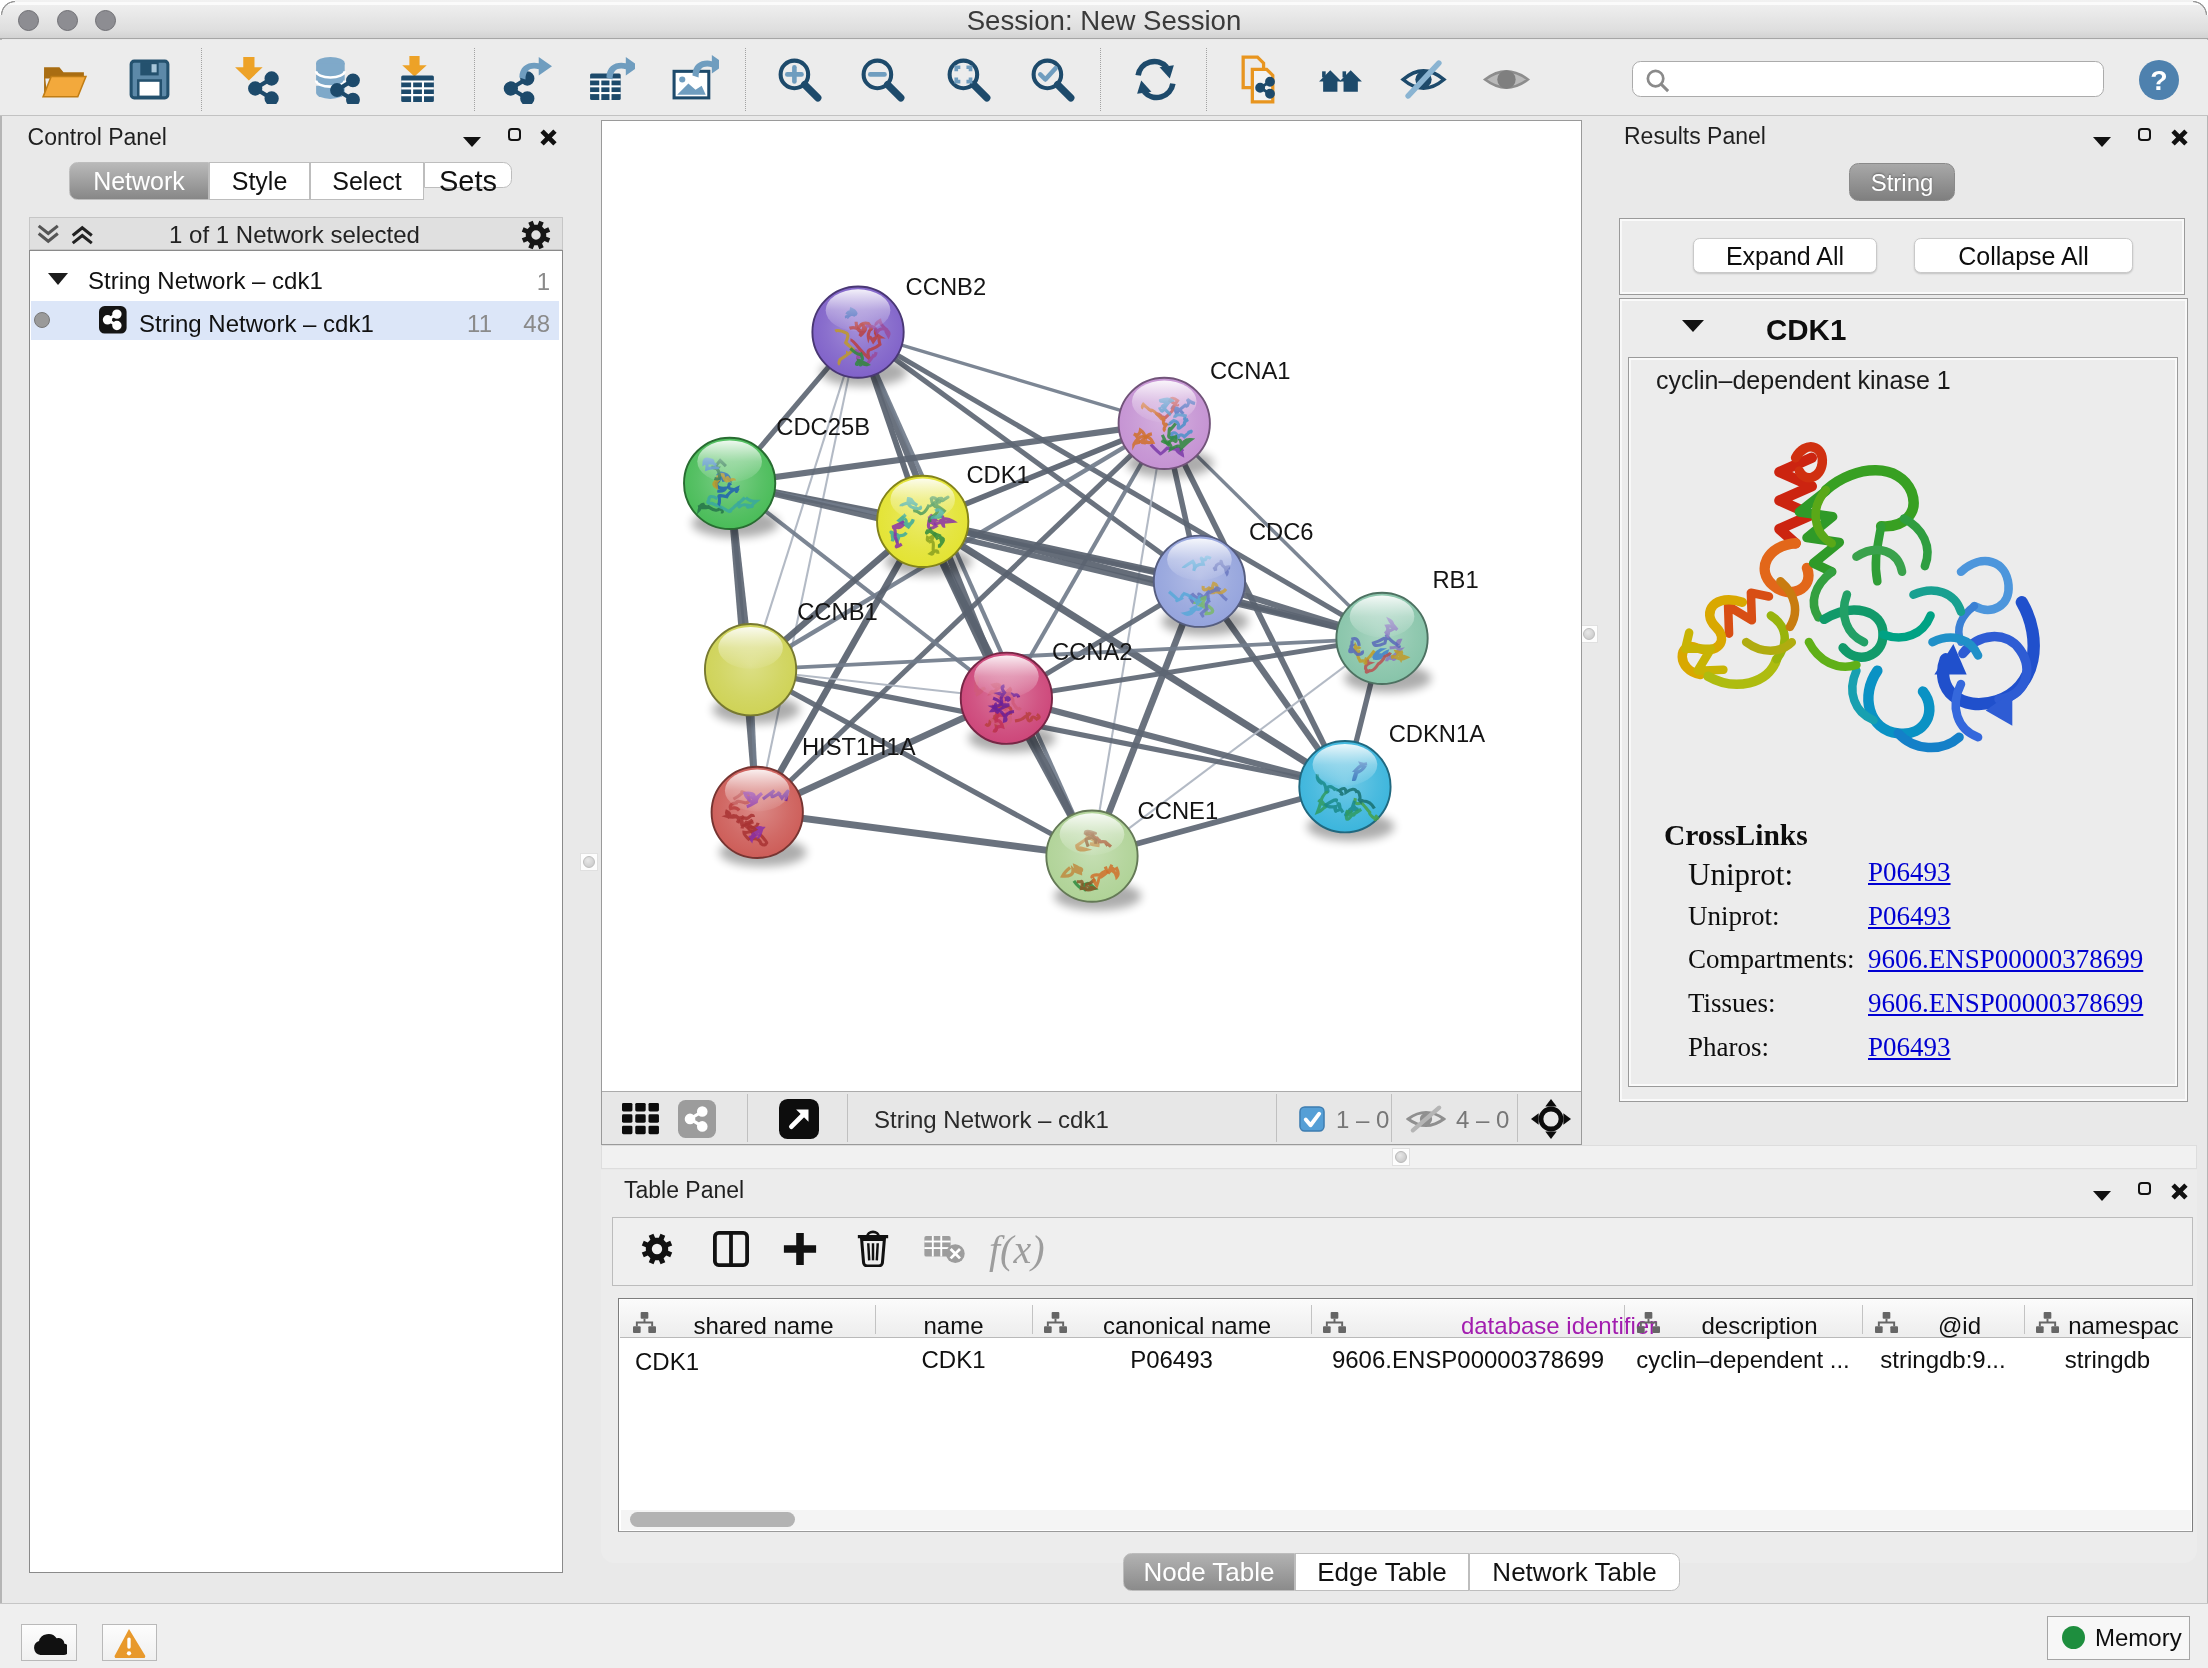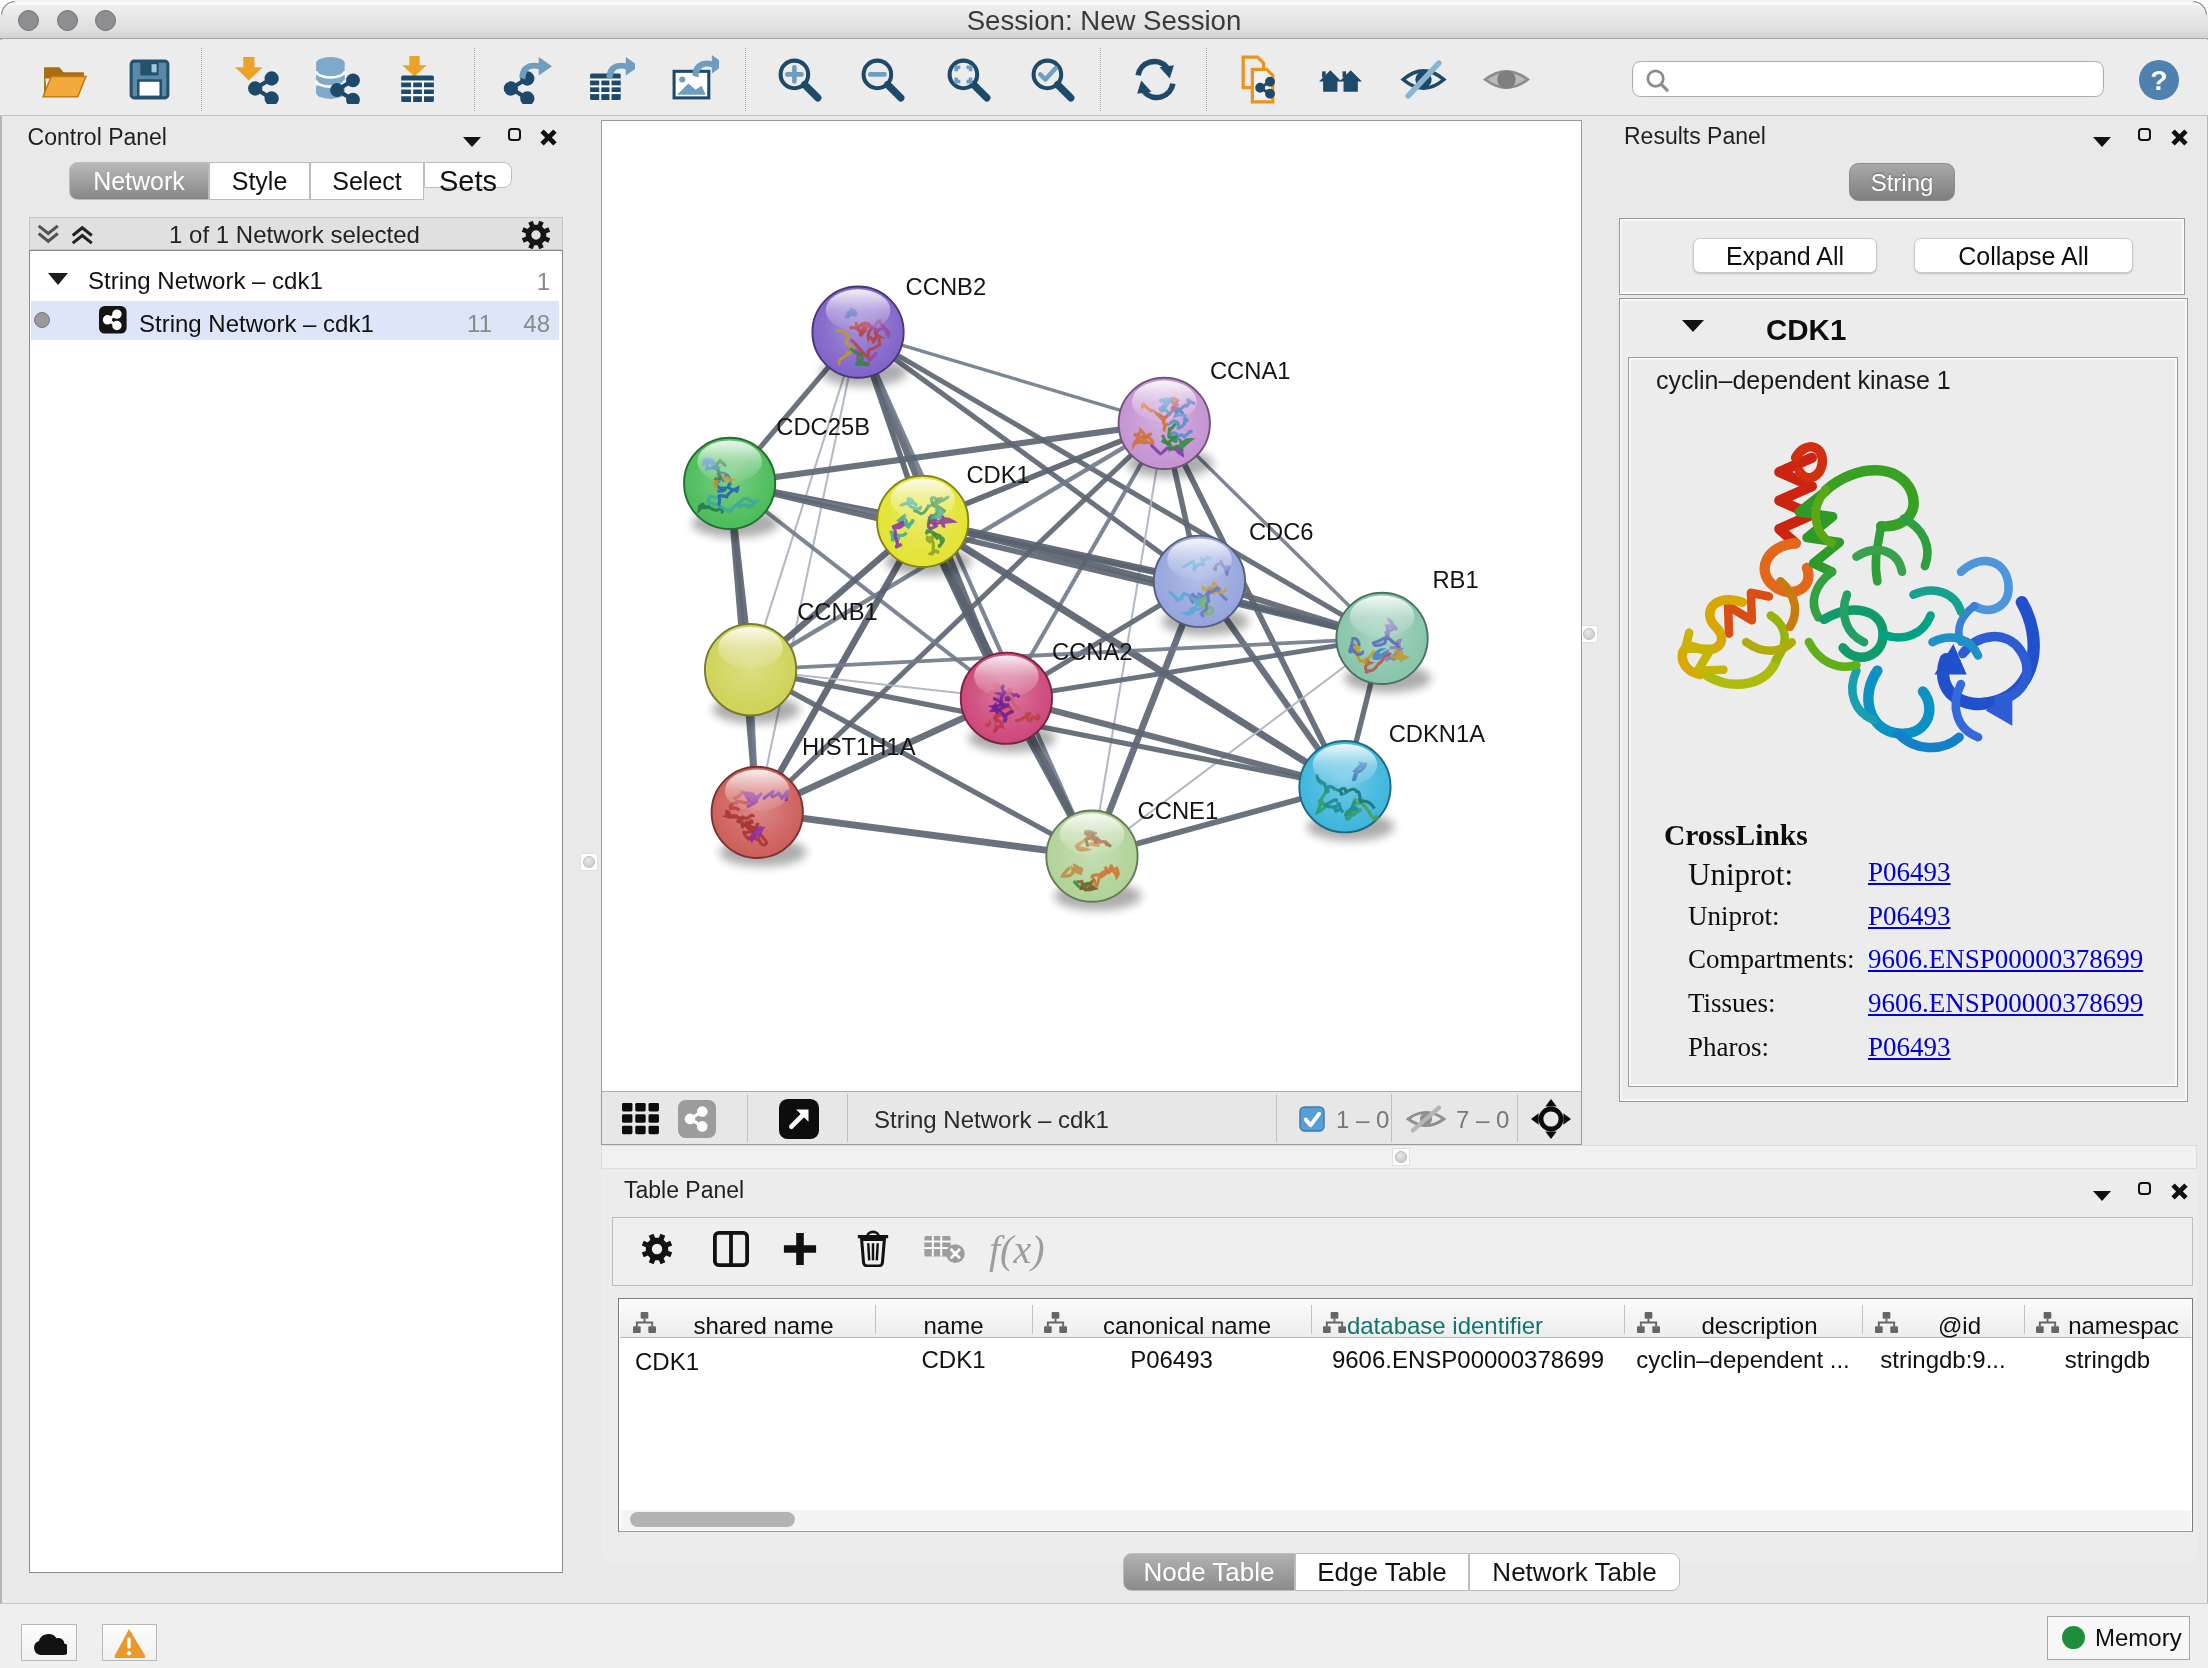--- a/index.html
+++ b/index.html
@@ -537,21 +537,21 @@
       <path d="M42 21 l-8 -6 v12 z"></path>
     </g>
   </svg>
 <div class="abs" style="left:747px;top:1094px;height:48px;border-left:1px solid #c0c0c0"></div>
 <div class="abs" style="left:847px;top:1094px;height:48px;border-left:1px solid #c0c0c0"></div>
 <div class="abs" style="left:1276px;top:1094px;height:48px;border-left:1px solid #c0c0c0"></div>
 <div class="abs" style="left:1391px;top:1094px;height:48px;border-left:1px solid #c0c0c0"></div>
 <div class="abs" style="left:1517px;top:1094px;height:48px;border-left:1px solid #c0c0c0"></div>
 <div class="abs" style="left:874px;top:1106px;font-size:24px;color:#2a2a2a">String Network – cdk1</div>
 <div class="abs" style="left:1336px;top:1106px;font-size:24px;color:#777">1 – 0</div>
-<div class="abs" style="left:1456px;top:1106px;font-size:24px;color:#777">7 – 0</div>
+<div class="abs" style="left:1456px;top:1106px;font-size:24px;color:#777">4 – 0</div>
 <div class="abs" style="left:601px;top:1145px;width:1596px;height:24px;background:#f1f1f1;border:1px solid #ddd"></div>
 <div class="abs" style="left:1392px;top:1148px;width:18px;height:18px;background:#fdfdfd;border:1px solid #e0e0e0"></div>
 <div class="abs" style="left:1395px;top:1151px;width:12.4px;height:12.4px;border-radius:50%;background:radial-gradient(circle at 40% 35%,#e8e8e8,#c0c0c0);border:1px solid #b8b8b8"></div>
 <div class="abs ptitle" style="left:1624px;top:123px">Results Panel</div>
 <div style="position:absolute;left:2093px;top:137px;width:0;height:0;border-left:9.5px solid transparent;border-right:9.5px solid transparent;border-top:10.5px solid #111"></div>
 <div style="position:absolute;left:2138px;top:128px;width:13.3px;height:13.3px;border:2.9px solid #111;border-radius:3.8px"></div>
 <svg style="position:absolute;left:2169px;top:127px" width="21" height="21" viewBox="0 0 22 22">
     <path d="M2.5 6 L6 2.5 L11 7.5 L16 2.5 L19.5 6 L14.5 11 L19.5 16 L16 19.5 L11 14.5 L6 19.5 L2.5 16 L7.5 11 Z" fill="#111"></path>
   </svg>
 <div class="abs" style="left:1849px;top:163px;width:106px;height:38px;background:linear-gradient(180deg,#a8a8a8,#7f7f7f);border:1px solid #8a8a8a;border-radius:9.5px;color:#fff;font-size:24px;text-align:center;line-height:38px;text-shadow:0 -1px 1.9px #666">String</div>
@@ -674,21 +674,21 @@
     <g fill="#666">
       <rect x="9" y="1" width="8" height="7" rx="1"></rect>
       <rect x="1" y="16" width="8" height="7" rx="1"></rect>
       <rect x="17" y="16" width="8" height="7" rx="1"></rect>
     </g>
     <g stroke="#666" stroke-width="2" fill="none">
       <path d="M13 8 v4 M5 16 v-4 h16 v4"></path>
     </g>
   </svg>
 <div class="abs" style="left:1311px;top:1305px;height:28.5px;border-left:1px solid #c3c3c3"></div>
-<div class="abs" style="left:1304px;top:1312px;width:282px;text-align:center;font-size:24px;color:#0f766e">database identifier</div>
+<div class="abs" style="left:1418px;top:1312px;width:282px;text-align:center;font-size:24px;color:#a21caf">database identifier</div>
 <svg style="position:absolute;left:1322px;top:1311px" width="25" height="23" viewBox="0 0 26 24">
     <g fill="#666">
       <rect x="9" y="1" width="8" height="7" rx="1"></rect>
       <rect x="1" y="16" width="8" height="7" rx="1"></rect>
       <rect x="17" y="16" width="8" height="7" rx="1"></rect>
     </g>
     <g stroke="#666" stroke-width="2" fill="none">
       <path d="M13 8 v4 M5 16 v-4 h16 v4"></path>
     </g>
   </svg>

